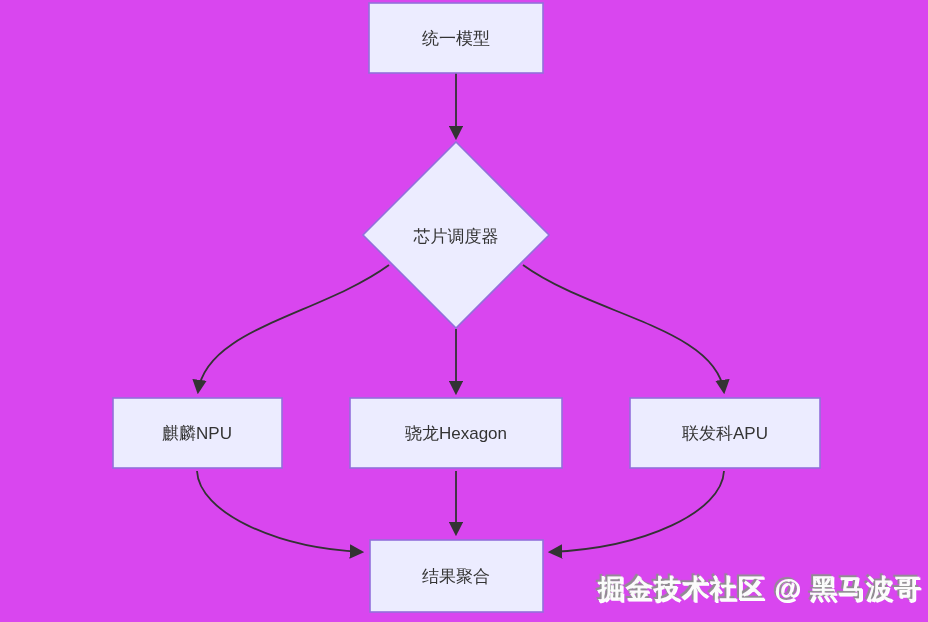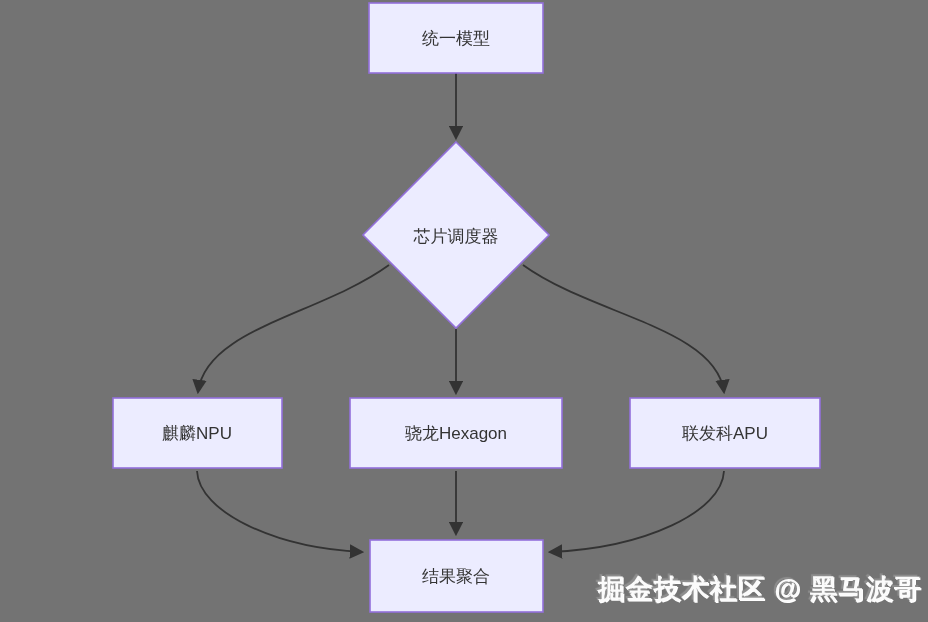--- a/index.html
+++ b/index.html
@@ -5,21 +5,21 @@
   html, body {
     margin: 0;
     padding: 0;
     background: #fdfdfd;
     font-family: "Liberation Sans", "DejaVu Sans", sans-serif;
   }
   .canvas {
     position: relative;
     width: 928px;
     height: 622px;
-    background: #737373;
+    background: #d946ef;
     overflow: hidden;
   }
   svg.diagram {
     position: absolute;
     left: 0;
     top: 0;
   }
   .node-rect {
     fill: #ECECFF;
     stroke: #9370DB;

